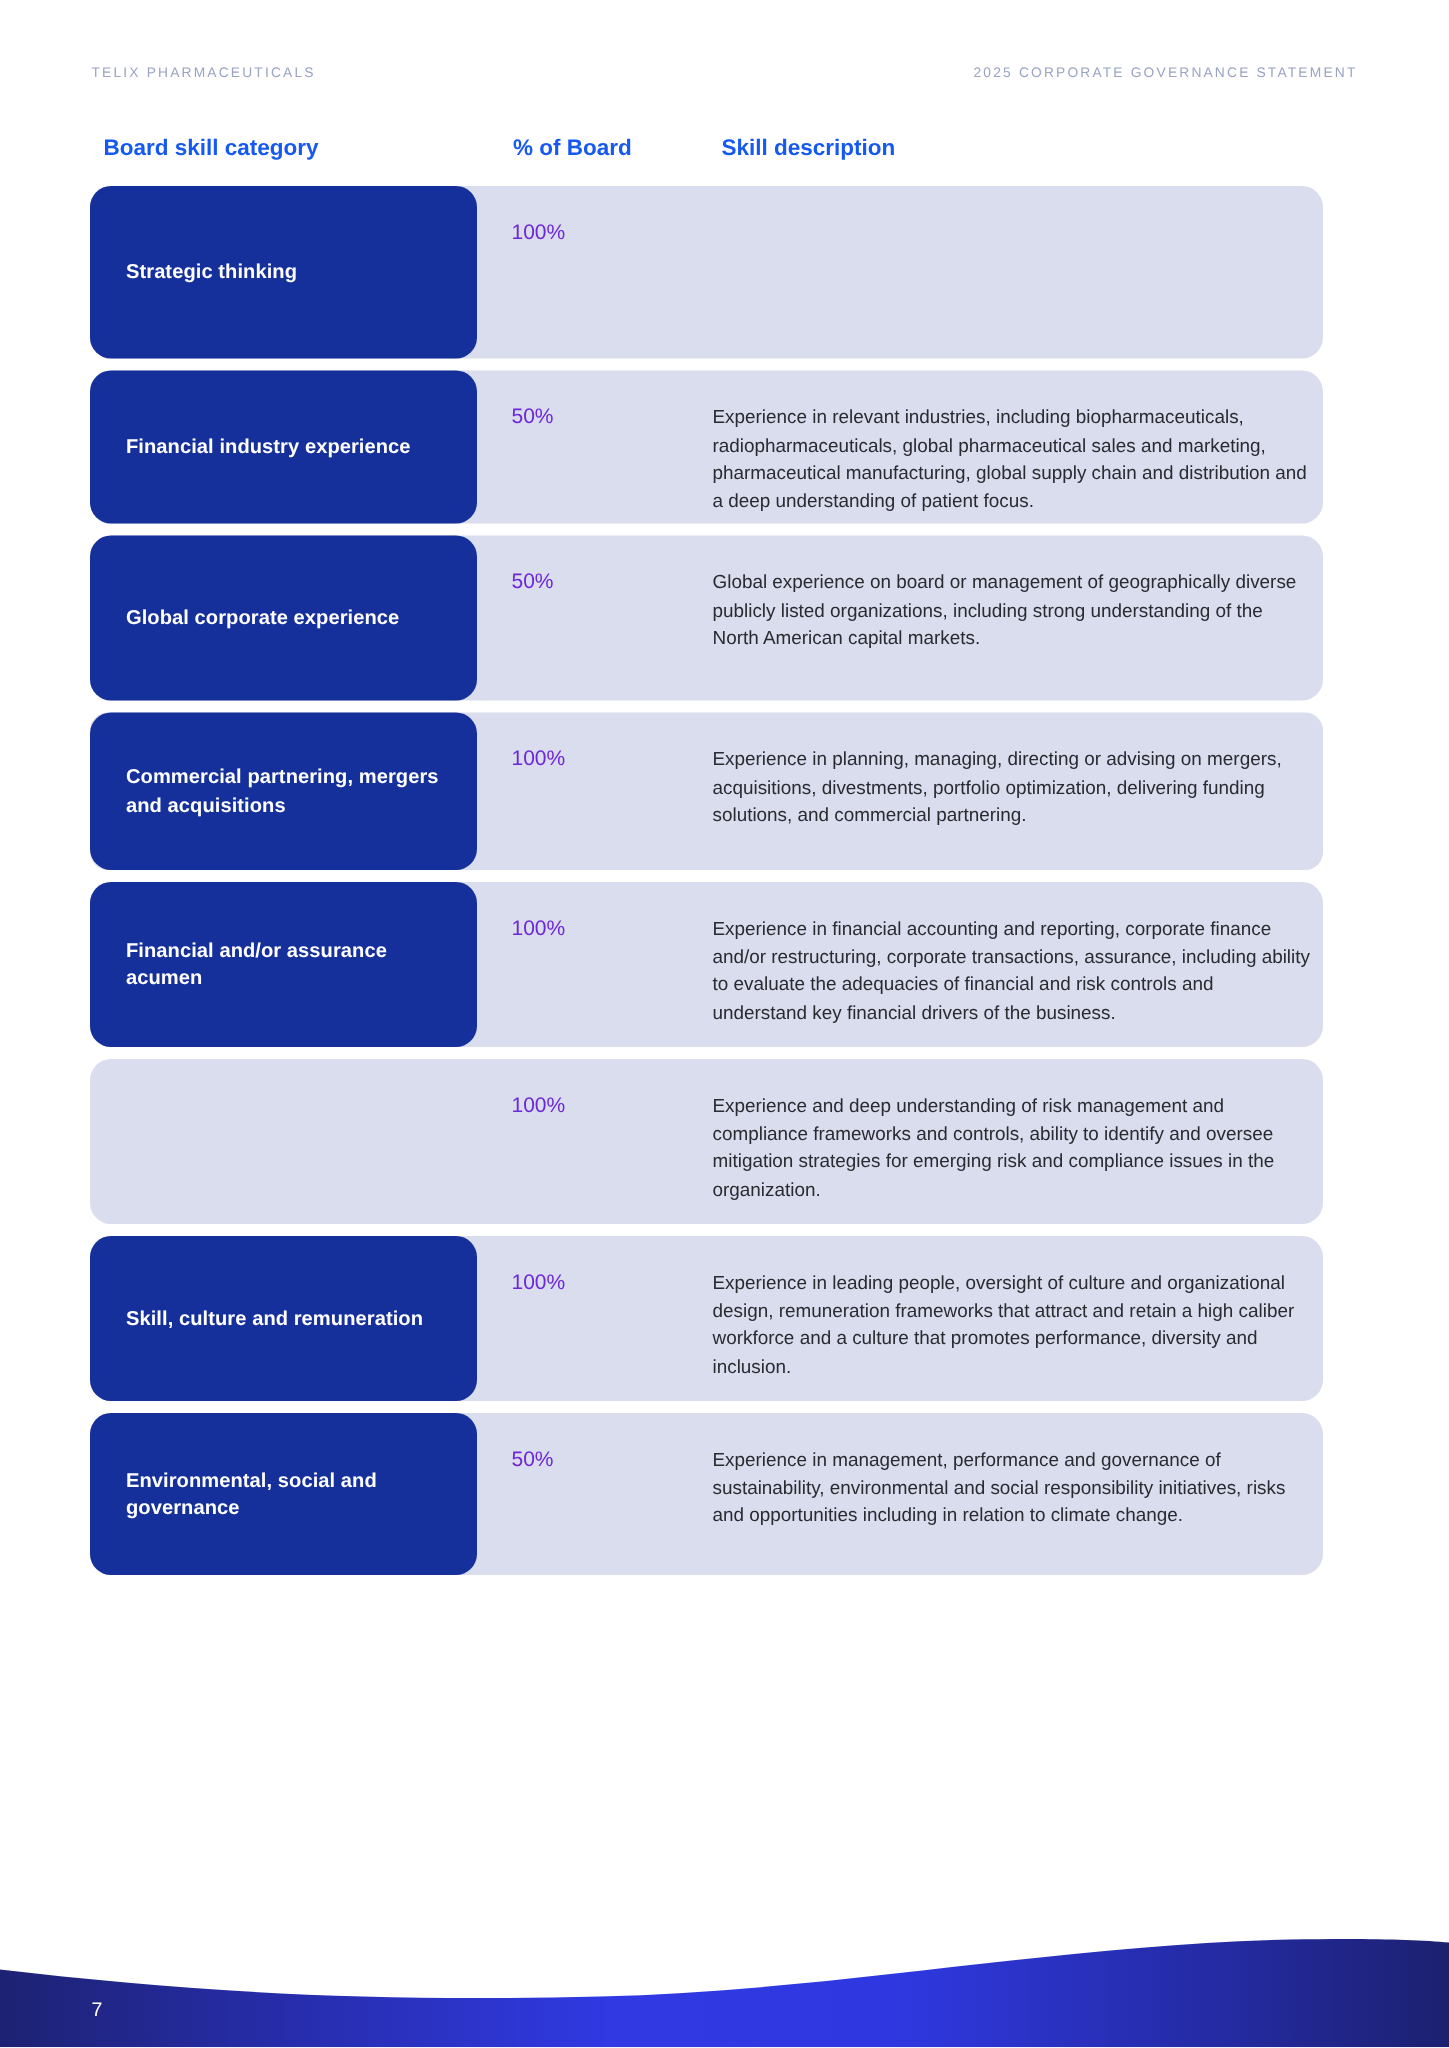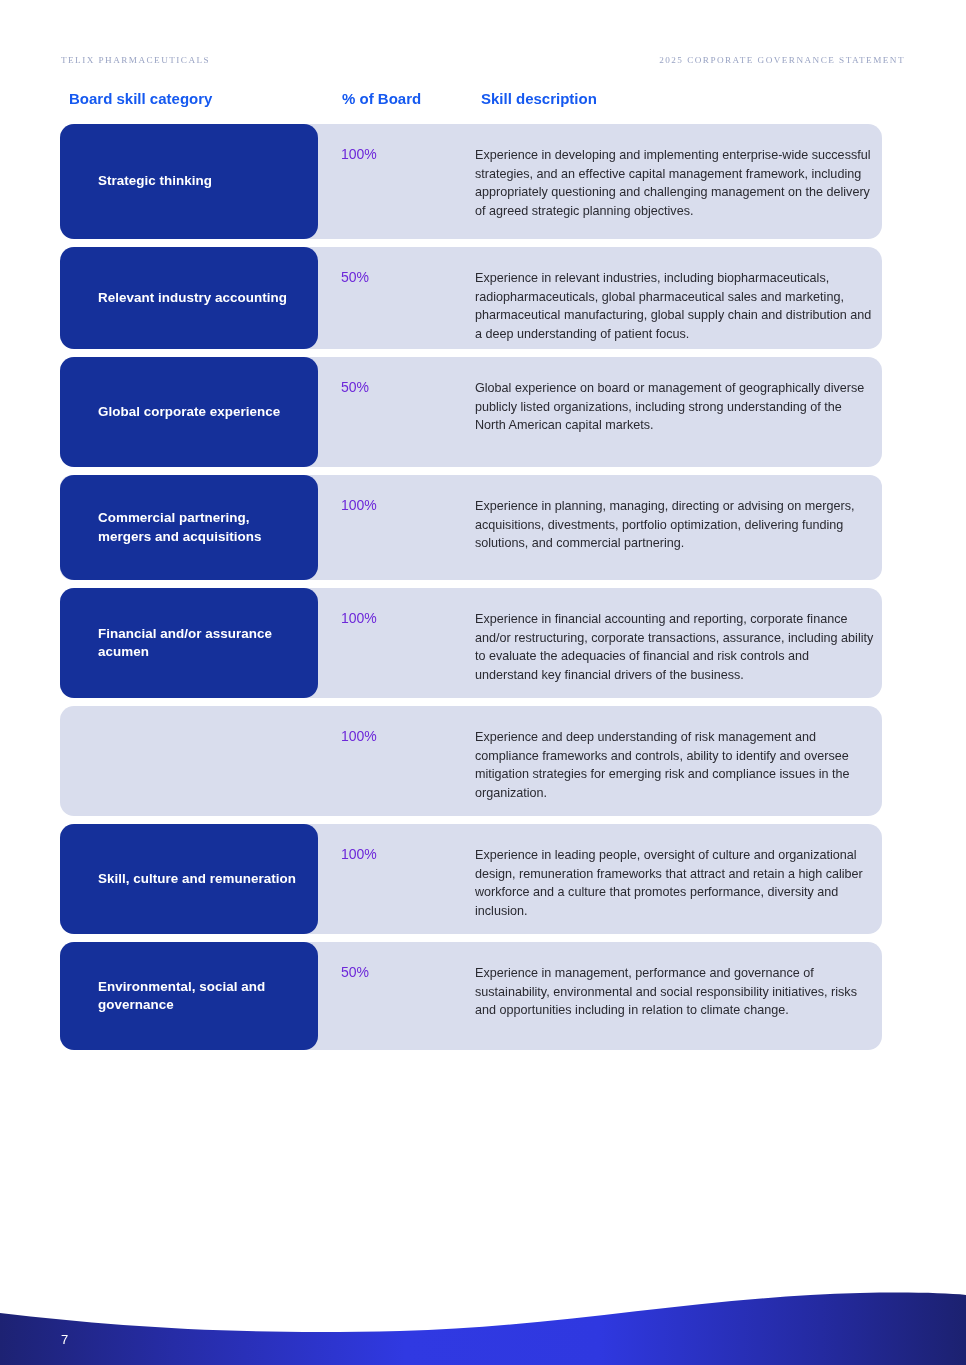--- a/index.html
+++ b/index.html
@@ -12,28 +12,26 @@
     height: 1365px;
     position: relative;
     overflow: hidden;
     font-family: "Liberation Sans", sans-serif;
     -webkit-font-smoothing: antialiased;
   }
 
   
   .running-header {
     position: absolute;
-    top: 53px;
+    top: 43px;
     left: 61px;
     right: 61px;
     height: 14px;
     display: flex;
     justify-content: space-between;
-    align-items: center;
-    font-family: Liberation Serif, serif;
   }
   .running-header .rh-text {
     font-size: 9.2px;
     letter-spacing: 1.45px;
     color: #9aa4c4;
     font-weight: 400;
     text-transform: uppercase;
     white-space: nowrap;
   }
   .running-header .rh-right { text-align: right; }
@@ -76,21 +74,21 @@
     position: absolute;
     left: 0;
     top: 0;
     width: 258px;
     height: 100%;
     background: #15309a;
     border-radius: 14px;
     box-sizing: border-box;
     display: flex;
     align-items: center;
-    padding: 0 14px 0 38px;
+    padding: 0 14px 0 24px;
   }
   .skill-pill-label {
     color: #ffffff;
     font-size: 13.4px;
     font-weight: bold;
     line-height: 1.35;
     letter-spacing: 0.05px;
   }
   .skill-percent {
     position: absolute;
@@ -145,25 +143,24 @@
   <div class="ch ch-percent">% of Board</div>
   <div class="ch ch-description">Skill description</div>
 </div>
 
 <div class="skills-table" id="skills-table">
     <div class="skill-row" style="height: 115px;">
       <div class="skill-pill">
         <div class="skill-pill-label">Strategic thinking</div>
       </div>
       <div class="skill-percent">100%</div>
-      <div class="skill-desc">Experience in developing and implementing enterprise-wide successful strategies, and an effective capital management framework, including appropriately questioning and challenging management on the delivery of agreed strategic planning objectives.</div>
     </div>
     <div class="skill-row" style="height: 102px;">
       <div class="skill-pill">
-        <div class="skill-pill-label">Relevant industry accounting</div>
+        <div class="skill-pill-label">Financial industry experience</div>
       </div>
       <div class="skill-percent">50%</div>
       <div class="skill-desc">Experience in relevant industries, including biopharmaceuticals, radiopharmaceuticals, global pharmaceutical sales and marketing, pharmaceutical manufacturing, global supply chain and distribution and a deep understanding of patient focus.</div>
     </div>
     <div class="skill-row" style="height: 110px;">
       <div class="skill-pill">
         <div class="skill-pill-label">Global corporate experience</div>
       </div>
       <div class="skill-percent">50%</div>
       <div class="skill-desc">Global experience on board or management of geographically diverse publicly listed organizations, including strong understanding of the North American capital markets.</div>

